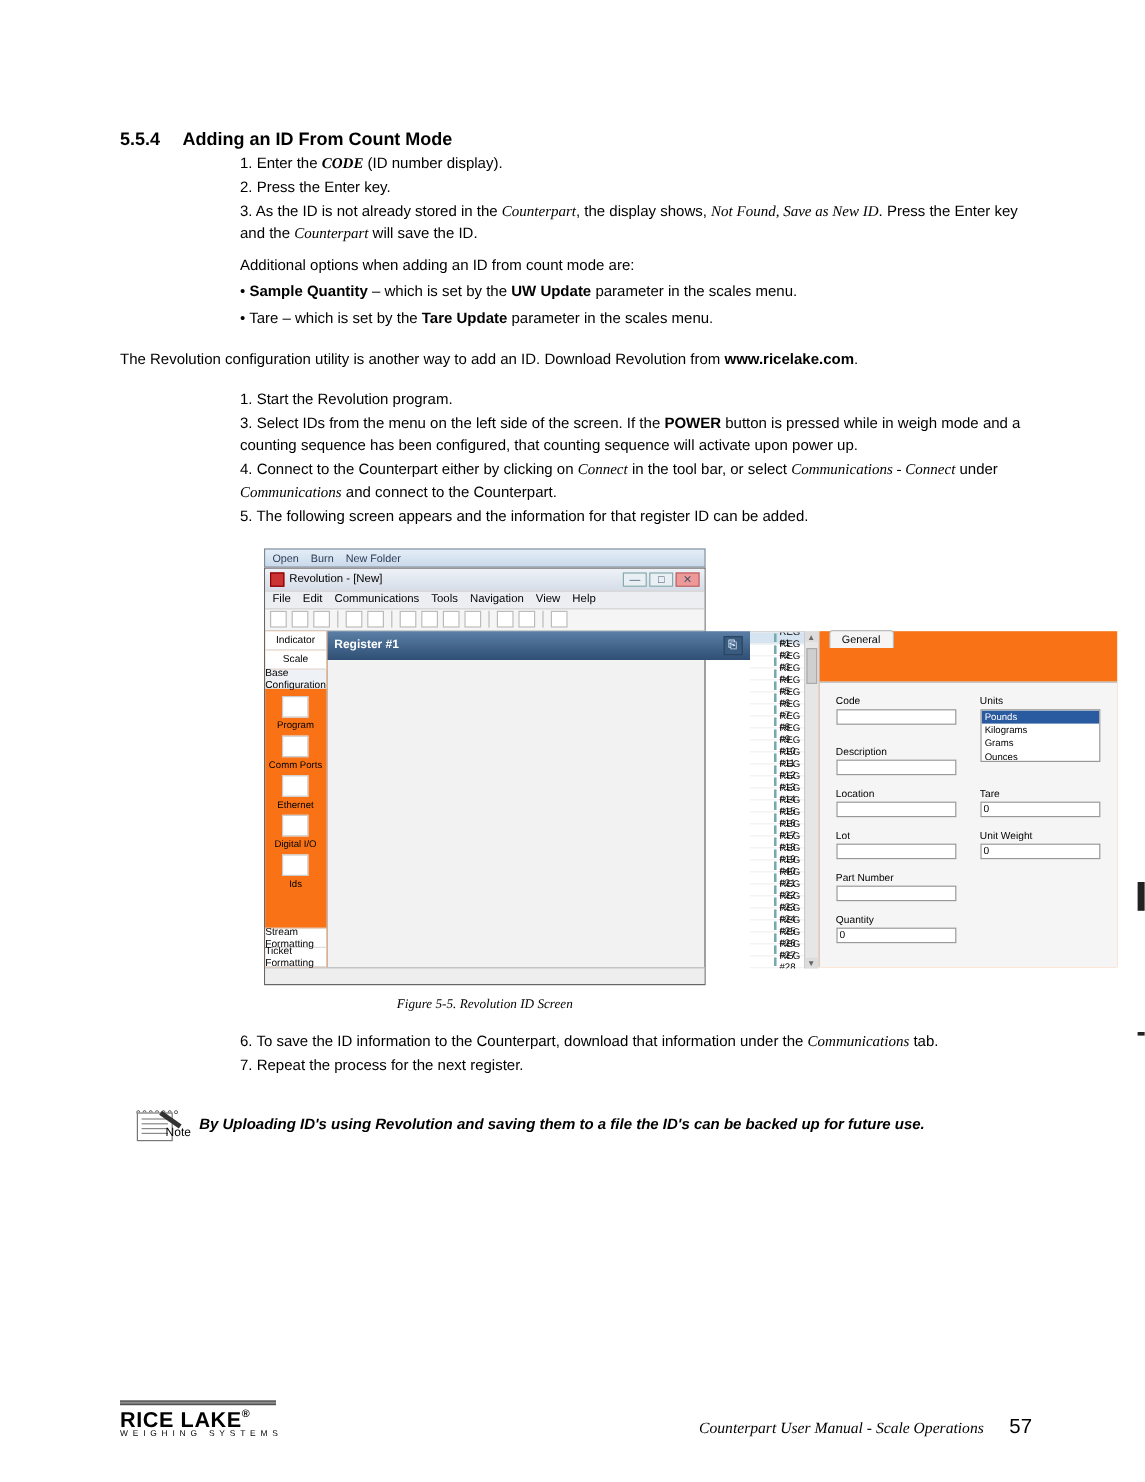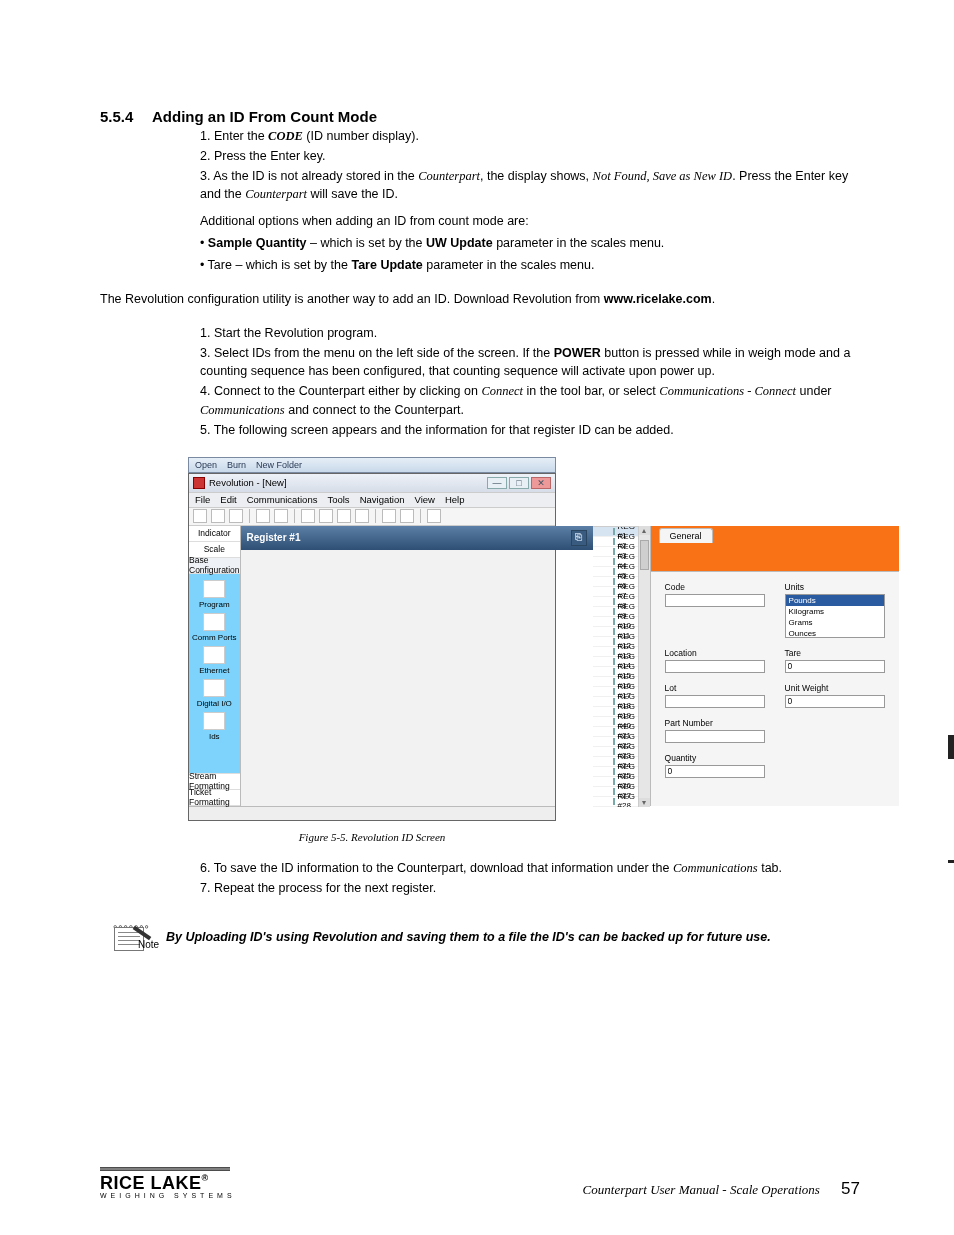--- a/index.html
+++ b/index.html
@@ -9,34 +9,34 @@
   .sec-heading { font-weight: bold; font-size: 15px; color: #000; margin-bottom: 2px; }
   .sec-num { display:inline-block; width:52px; }
   .body-text { font-size: 12.5px; line-height: 1.45; margin-left: 100px; margin-top: 2px; }
   .step { margin-left: 100px; font-size: 12.5px; line-height: 1.45; margin-top: 4px; }
   .italic { font-style: italic; font-family: "Times New Roman", serif; }
   .bold { font-weight: bold; }
   .gap-s { height: 6px; }
   .gap-m { height: 14px; }
 
   
-  .figwrap { margin-left: 88px; margin-top: 18px; width: 368px; }
+  .figwrap { margin-left: 120px; margin-top: 18px; width: 368px; }
   .fig-caption { text-align:center; font-size: 11px; font-style: italic; margin-top: 10px; font-family: "Times New Roman", serif; }
   .deskbar { background: linear-gradient(#e5eef7,#c9d9ea); border:1px solid #7a8aa0; height: 16px; font-size:9px; display:flex; align-items:center; gap:10px; padding:0 6px; color:#2a3a55;}
   .appwin { border:1px solid #666; background:#f2f2f2; font-size:9px;}
   .titlebar { background: linear-gradient(#eef2f8,#d6dde8); height:18px; display:flex; align-items:center; padding:0 4px; font-size:9.5px;}
   .winbtns { margin-left:auto; display:flex; gap:2px;}
   .winbtn { width:20px; height:12px; border:1px solid #8aa; background:#e8f0f6; font-size:9px; display:flex; align-items:center; justify-content:center; color:#456;}
   .winbtn.red { background:#e99; border-color:#b66;}
   .menubar { height:16px; display:flex; align-items:center; gap:10px; padding:0 6px; background:#eceef1; border-top:1px solid #ccc; border-bottom:1px solid #ccc; font-size:9.5px;}
   .toolbar { height:18px; display:flex; align-items:center; gap:4px; padding:0 4px; background:#f5f5f5; border-bottom:1px solid #ccc;}
   .tbtn { width:14px; height:14px; border:1px solid #bbb; background:#fff; }
   .tsep { width:1px; height:14px; background:#bbb; margin:0 2px;}
   .body3 { display:flex; height: 280px;}
-  .leftcol { width:78px; border-right:1px solid #bbb; background:#7dd3fc; display:flex; flex-direction:column;}
+  .leftcol { width:78px; border-right:1px solid #bbb; background:#f97316; display:flex; flex-direction:column;}
   .leftitem { height:16px; display:flex; align-items:center; justify-content:center; font-size:8.5px; border-bottom:1px solid #ddd; background:#fff;}
   .leftitem.sel { background:#eef1f5;}
   .lefticons { flex:1; display:flex; flex-direction:column; align-items:center; gap:4px; padding:6px 0;}
   .icn { width:22px; height:18px; border:1px solid #ccc; background:#fff;}
   .icnlbl { font-size:8px; text-align:center; margin-top:-2px;}
   .leftbottom { border-top:1px solid #ddd;}
   .midcol { width:70px; border-right:1px solid #bbb; background:#eaeaea; display:flex; flex-direction:column;}
   .midhdr { height:24px; color:#fff; display:flex; align-items:center; padding:0 6px; font-size:10px; font-weight:bold;
             background: linear-gradient(#5b7fa6,#2f4f74); width:352px; position:relative; left:0; z-index:2;}
   .midhdr .exit { margin-left:auto; width:16px; height:16px; background:#3a5b80; border:1px solid #2a4560; color:#cde; display:flex; align-items:center; justify-content:center; font-size:9px;}
@@ -333,20 +333,26 @@
                     <div class="fld">
                         <label>Units</label>
                       <div class="unitsbox">
                         <div class="sel">Pounds</div>
                         <div>Kilograms</div>
                         <div>Grams</div>
                         <div>Ounces</div>
                       </div>
                     </div>
                   </div>
+                  <div class="row" style="margin-top:-24px;">
+                    <div class="fld">
+                        <label>Description</label>
+                        <input style="">
+                      </div>
+                  </div>
                   <div class="row">
                     <div class="fld">
                         <label>Location</label>
                         <input style="">
                       </div>
                     <div class="fld">
                         <label>Tare</label>
                         <input value="0" style="">
                       </div>
                   </div>

